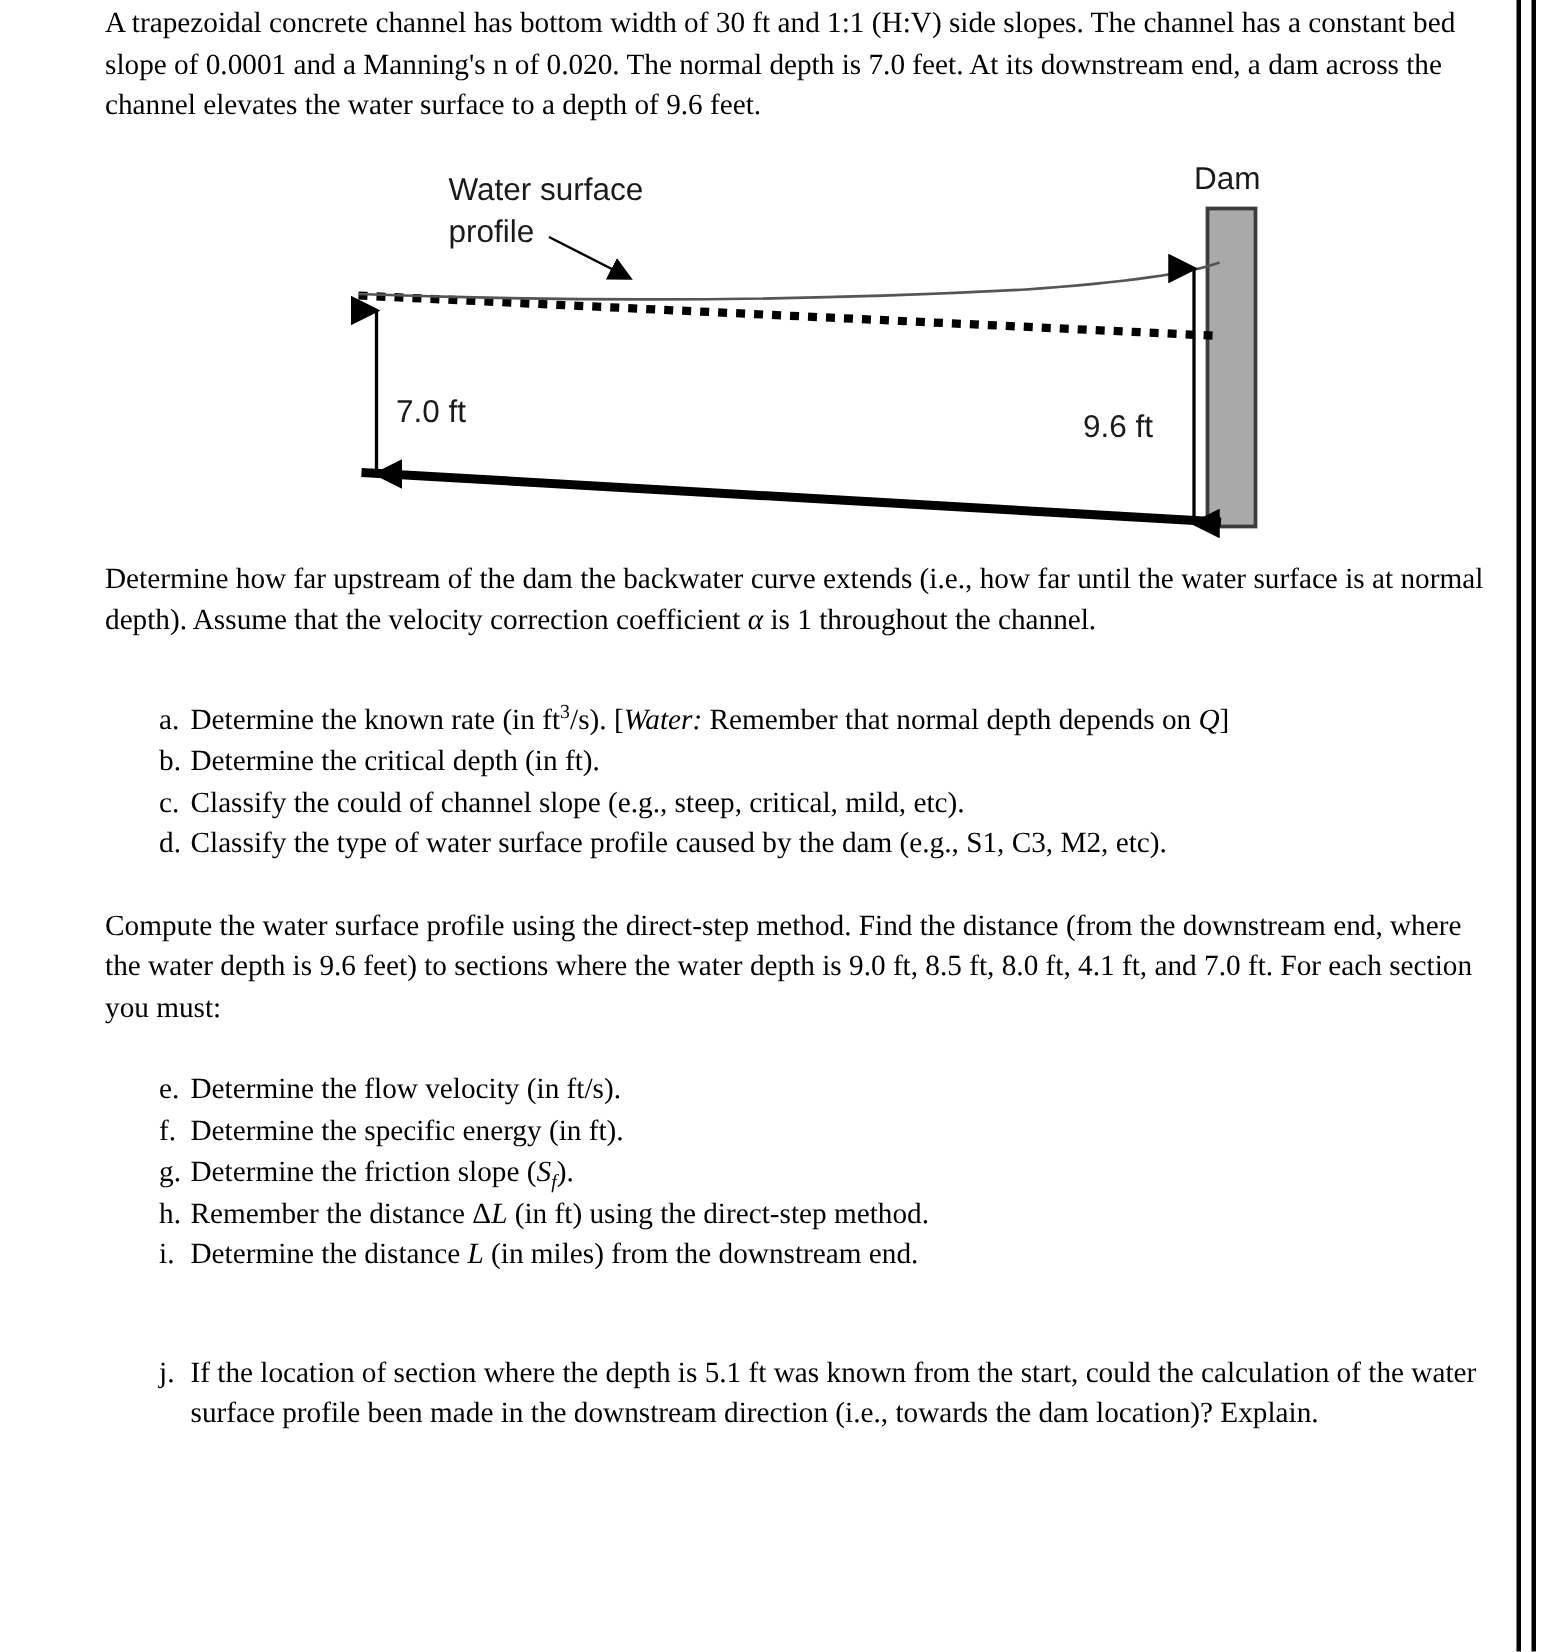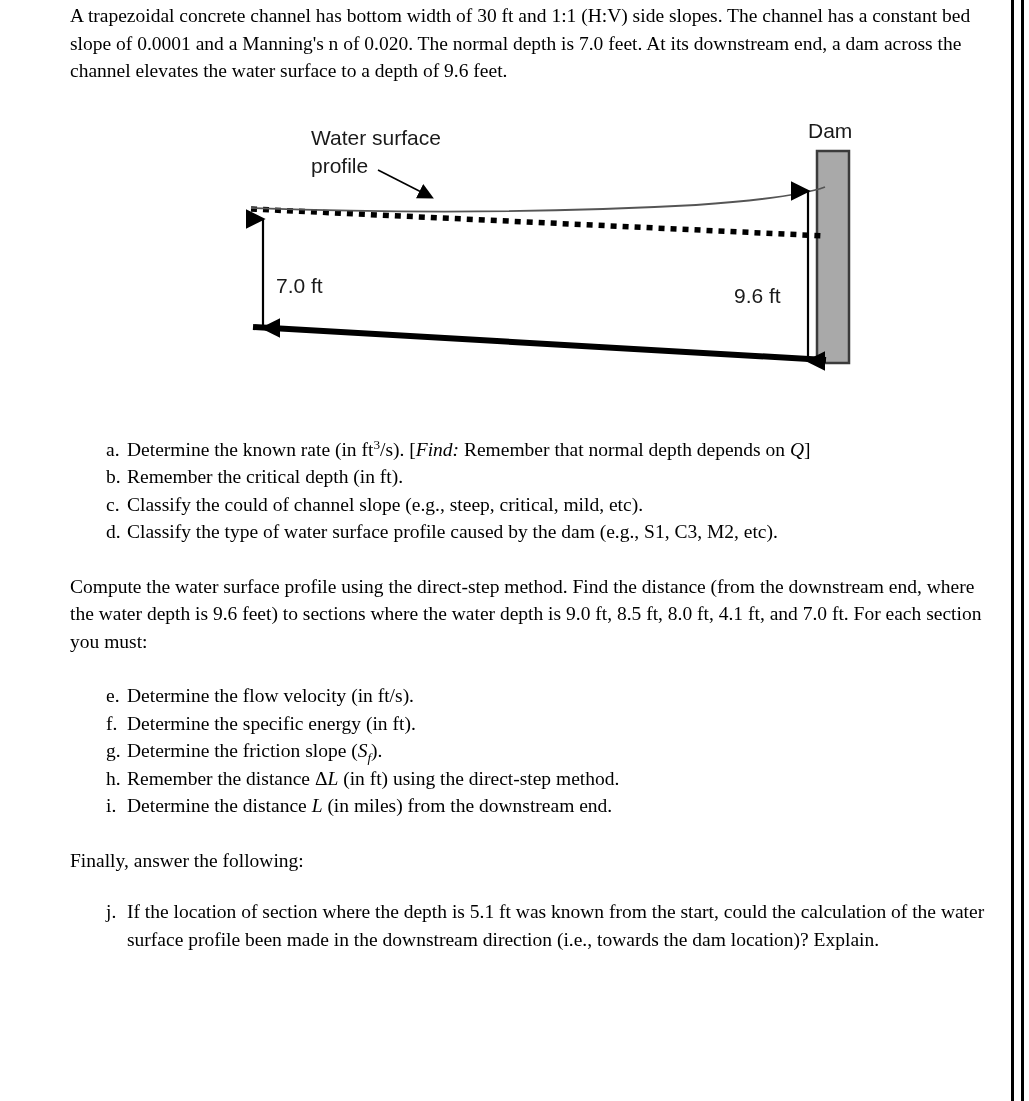--- a/index.html
+++ b/index.html
@@ -68,21 +68,21 @@
 
   i, em { font-style: italic; }
   sup { font-size: 0.68em; vertical-align: super; line-height: 0; }
   sub { font-size: 0.68em; vertical-align: sub; line-height: 0; }
 
   
   .figure {
     position: relative;
     width: 930px;
     height: 268px;
-    margin: 16px;
+    margin: 4px;
   }
   .figure svg { display: block; }
   .fig-label {
     font-family: "Liberation Sans", sans-serif;
     font-size: 21px;
     fill: #1a1a1a;
   }
   .dim-label {
     font-family: "Liberation Sans", sans-serif;
     font-size: 21px;
@@ -139,34 +139,37 @@
         <line x1="292" y1="57" x2="345" y2="84" stroke="#000000" stroke-width="1.6" marker-end="url(#leaderArrow)"></line>
 
         <text class="fig-label" x="225" y="32">Water surface</text>
         <text class="fig-label" x="225" y="60">profile</text>
         <text class="fig-label" x="722" y="25">Dam</text>
         <text class="dim-label" x="190" y="180">7.0 ft</text>
         <text class="dim-label" x="648" y="190">9.6 ft</text>
       </svg>
     </div>
 
+    <p class="body-text">
+      <span>Determine how far upstream of the dam the backwater curve extends (i.e., how far until the water surface is at normal depth). Assume that the velocity correction coefficient </span><i>α</i><span> is 1 throughout the channel.</span>
+    </p>
 
     <div class="gap-lg"></div>
 
 
     <div class="gap-sm"></div>
 
     <ol class="alpha-list list-indent-a">
         <li>
           <span class="marker">a.</span>
-          <span class="item-text"><span>Determine the known rate (in ft</span><sup>3</sup><span>/s). [</span><i>Find:</i><span> Remember that normal depth depends on </span><i>Q</i><span>]</span></span>
+          <span class="item-text"><span>Determine the known rate (in ft</span><sup>3</sup><span>/s). [</span><i>Water:</i><span> Remember that normal depth depends on </span><i>Q</i><span>]</span></span>
         </li>
         <li>
           <span class="marker">b.</span>
-          <span class="item-text"><span>Remember the critical depth (in ft).</span></span>
+          <span class="item-text"><span>Determine the critical depth (in ft).</span></span>
         </li>
         <li>
           <span class="marker">c.</span>
           <span class="item-text"><span>Classify the could of channel slope (e.g., steep, critical, mild, etc).</span></span>
         </li>
         <li>
           <span class="marker">d.</span>
           <span class="item-text"><span>Classify the type of water surface profile caused by the dam (e.g., S1, C3, M2, etc).</span></span>
         </li>
       </ol>
@@ -195,21 +198,20 @@
           <span class="item-text"><span>Remember the distance Δ</span><i>L</i><span> (in ft) using the direct-step method.</span></span>
         </li>
         <li>
           <span class="marker">i.</span>
           <span class="item-text"><span>Determine the distance </span><i>L</i><span> (in miles) from the downstream end.</span></span>
         </li>
       </ol>
 
     <div class="gap-lg"></div>
 
-    <p class="body-text">Finally, answer the following:</p>
 
     <div class="gap-md"></div>
 
     <ol class="alpha-list list-indent-j">
         <li>
           <span class="marker">j.</span>
           <span class="item-text"><span>If the location of section where the depth is 5.1 ft was known from the start, could the calculation of the water surface profile been made in the downstream direction (i.e., towards the dam location)?  Explain.</span></span>
         </li>
       </ol>
 

